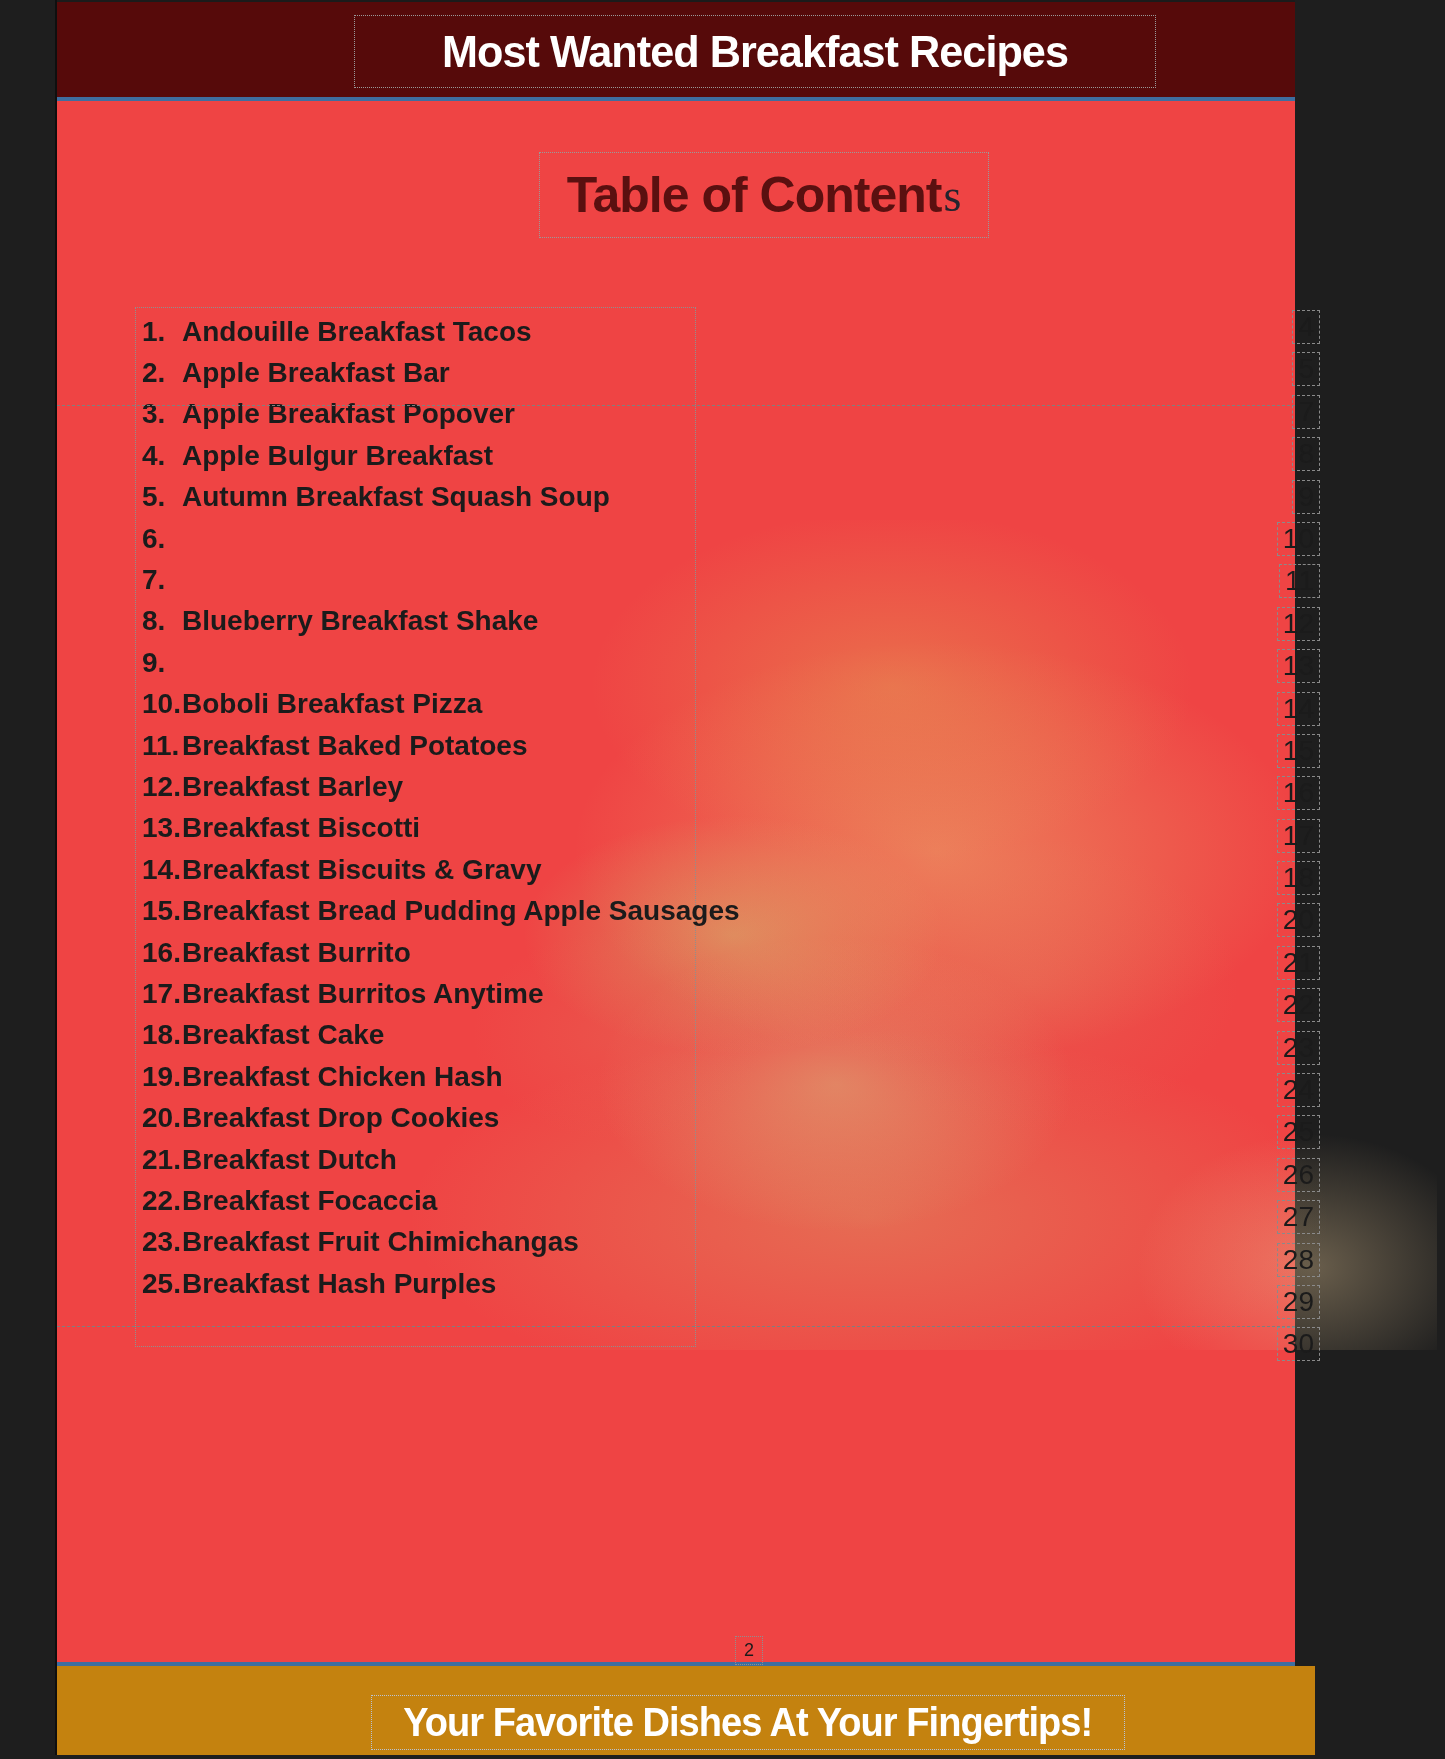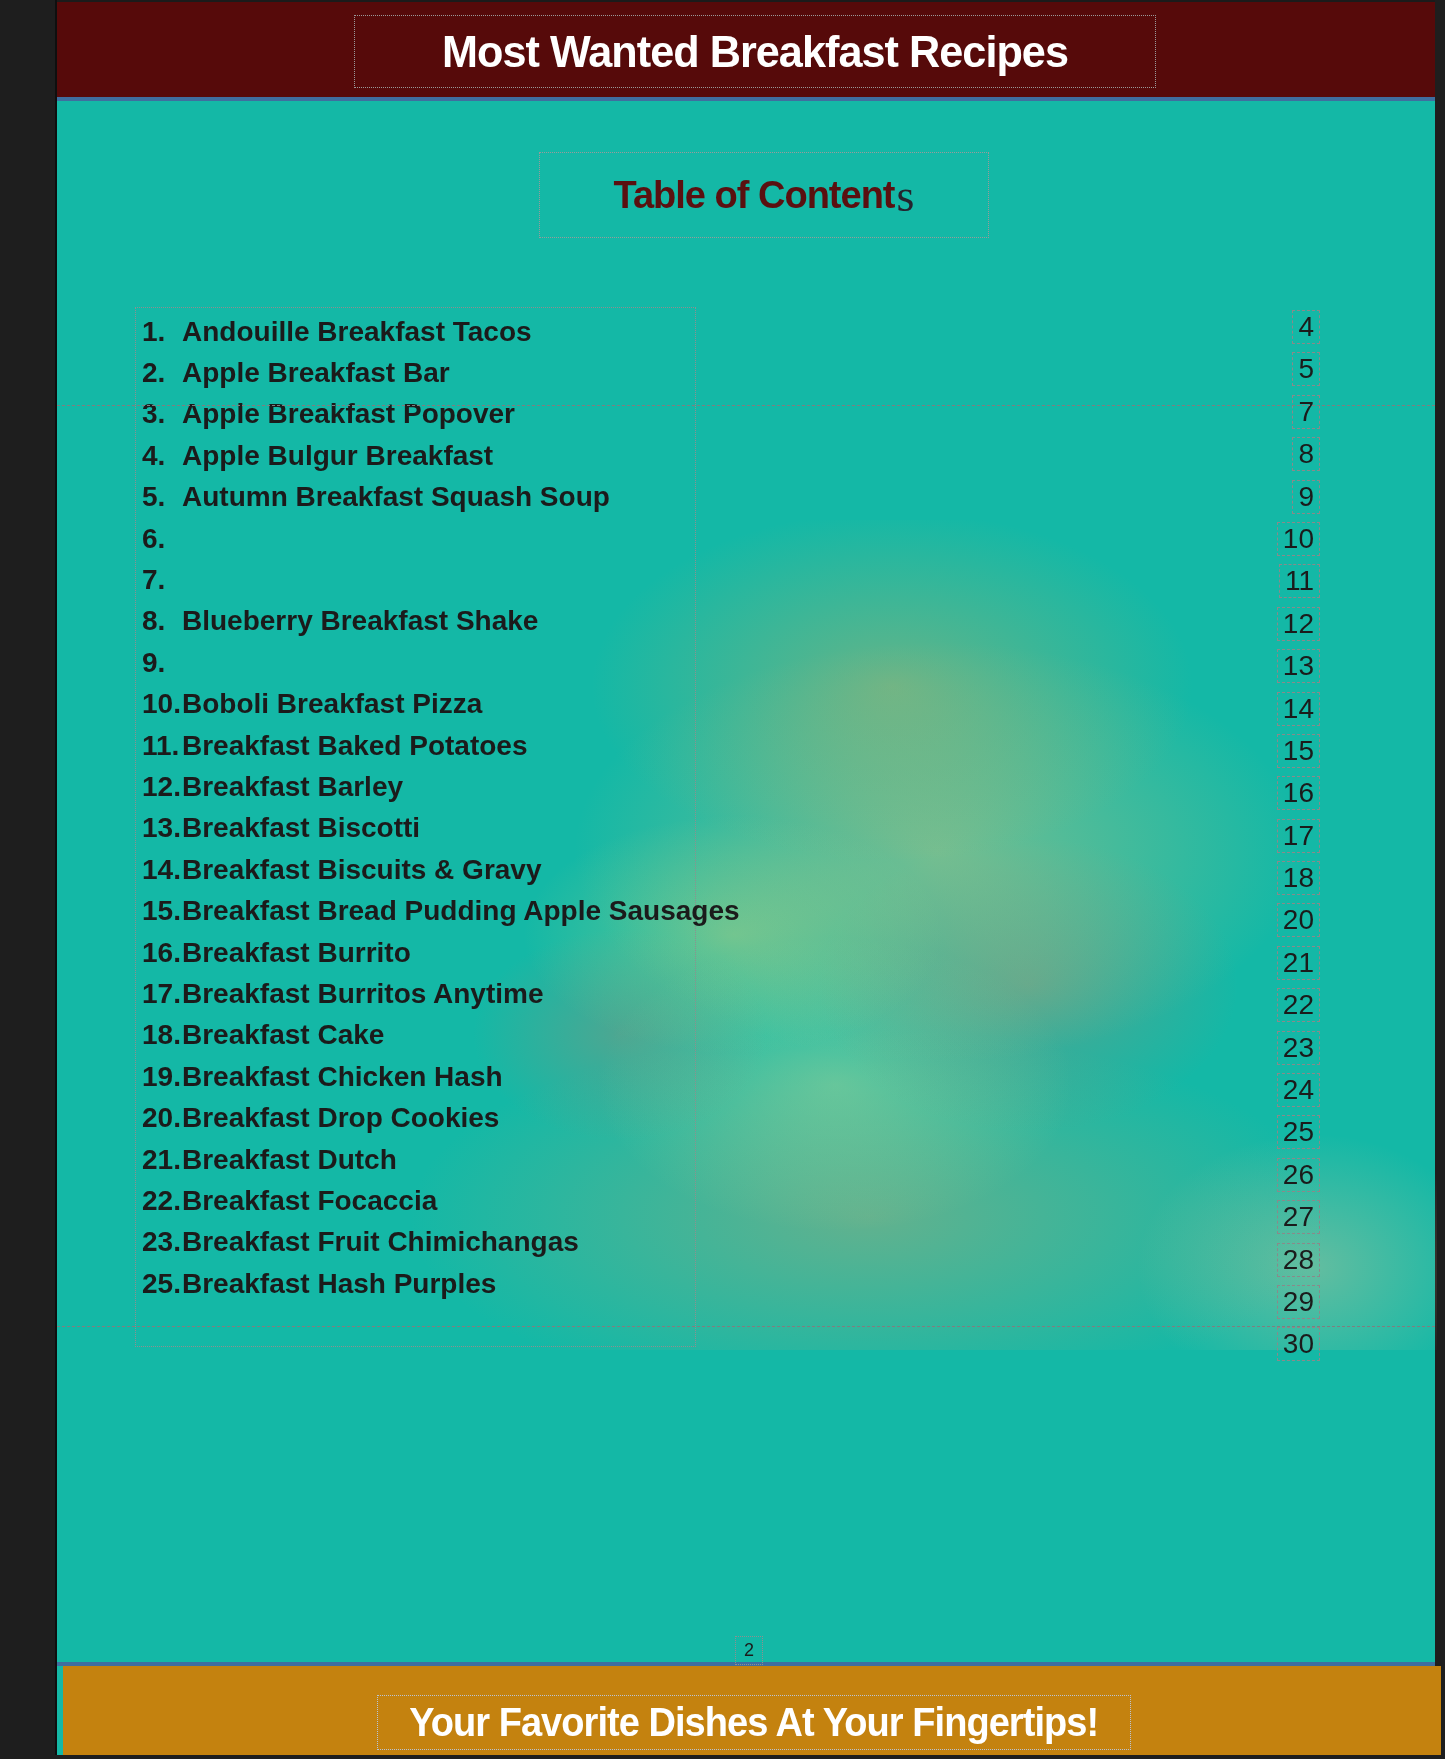--- a/index.html
+++ b/index.html
@@ -5,22 +5,22 @@
   html,body{margin:0;padding:0;}
   body{
     width:1445px;height:1759px;
     background:#1e1e1e;
     font-family:"Liberation Sans", sans-serif;
     position:relative;
     overflow:hidden;
   }
   .page{
     position:absolute;left:55px;top:0;
-    width:1380px;height:1755px;
-    background:#14b8a6;
+    width:1240px;height:1755px;
+    background:#ef4444;
     border-left:2px solid #0f0f0f;
     box-sizing:border-box;
   }
   
   .header-band{
     position:absolute;left:0;top:0;width:100%;height:97px;
     background:#560a0a;
     border-top:2px solid #1b1b1b;
     box-sizing:border-box;
   }
@@ -38,21 +38,21 @@
     transform:scaleX(0.96);white-space:nowrap;
   }
   
   .toc-title-box{
     position:absolute;left:482px;top:152px;width:448px;height:84px;
     border:1px dotted #9a9a9a;
     display:flex;align-items:center;justify-content:center;
     z-index:4;
   }
   .toc-title-main{
-    color:#5a1010;font-weight:bold;font-size:38px;letter-spacing:-1px;
+    color:#5a1010;font-weight:bold;font-size:50px;letter-spacing:-1px;
     white-space:nowrap;
   }
   .toc-title-suffix{
     color:#24242e;font-weight:normal;font-size:46px;
     font-family:"Liberation Serif", serif;
     margin-left:2px;
   }
   
   .watermark{
     position:absolute;left:245px;top:520px;width:1135px;height:830px;
@@ -114,22 +114,23 @@
     display:flex;align-items:center;justify-content:center;
     font-size:18px;color:#1b1b1b;
     z-index:4;
   }
   
   .footer-rule{
     position:absolute;left:0;top:1662px;width:100%;height:4px;
     background:#3f6e9f;
   }
   .footer-band{
-    position:absolute;left:6px;top:1666px;width:100%;height:89px;
+    position:absolute;left:0;top:1666px;width:100%;height:89px;
     background:#c4820f;
+    padding-left:20px;
   }
   .footer-text-box{
     position:absolute;left:314px;top:29px;width:752px;height:53px;
     border:1px dotted #b9c4d4;
     display:flex;align-items:center;justify-content:center;
   }
   .footer-text{
     color:#ffffff;font-weight:bold;font-size:40px;letter-spacing:-1px;
     transform:scaleX(0.95);white-space:nowrap;
   }

